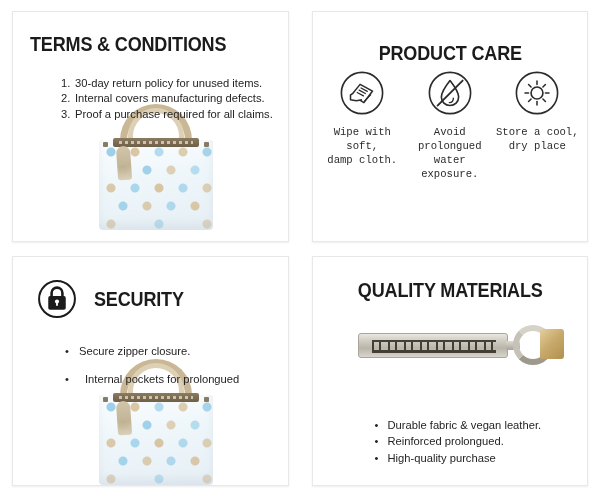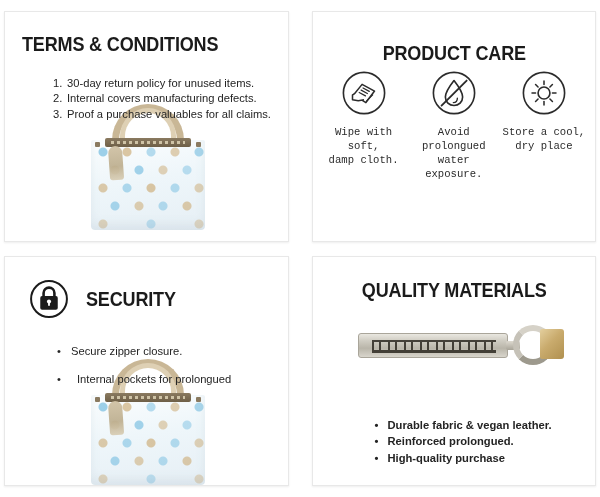--- a/index.html
+++ b/index.html
@@ -12,21 +12,21 @@
     background: #ffffff;
     font-family: "Liberation Sans", sans-serif;
     overflow: hidden;
   }
 
   .grid {
     position: relative;
     width: 600px;
     height: 497px;
     box-sizing: border-box;
-    padding: 11px 4px;
+    padding: 11px 12px;
     display: grid;
     grid-template-columns: 1fr 1fr;
     grid-template-rows: 1fr 1fr;
     column-gap: 23px;
     row-gap: 14px;
   }
 
   .panel {
     position: relative;
     background: #ffffff;
@@ -310,35 +310,35 @@
     position: absolute;
     left: 62px;
     top: 160px;
     margin: 0;
     padding: 0;
     list-style: none;
     font-size: 11.2px;
     line-height: 16.5px;
     color: #242424;
   }
-  .qm-list li { white-space: nowrap; font-weight: bold; }
+  .qm-list li { white-space: nowrap; }
   .qm-list li .dot { display: inline-block; width: 13px; }
 </style>
 </head>
 <body>
 
 <div class="grid">
 
   <section class="panel" id="panel-terms">
     <div class="panel-title">TERMS &amp; CONDITIONS</div>
 
     <ol class="terms-list">
       <li><span class="num">1.</span><span>30-day return policy for unused items.</span></li>
       <li><span class="num">2.</span><span>Internal covers manufacturing defects.</span></li>
-      <li><span class="num">3.</span><span>Proof a purchase valuables for all claims.</span></li>
+      <li><span class="num">3.</span><span>Proof a purchase required for all claims.</span></li>
     </ol>
 
     <div class="bag" style="left:78px; top:92px;">
       <div class="bag-handle"></div>
       <div class="bag-handle inner"></div>
       <div class="bag-body"></div>
       <div class="bag-topbar"></div>
       <div class="bag-stud" style="left:12px;"></div>
       <div class="bag-stud" style="left:113px;"></div>
       <div class="bag-tassel"></div>

